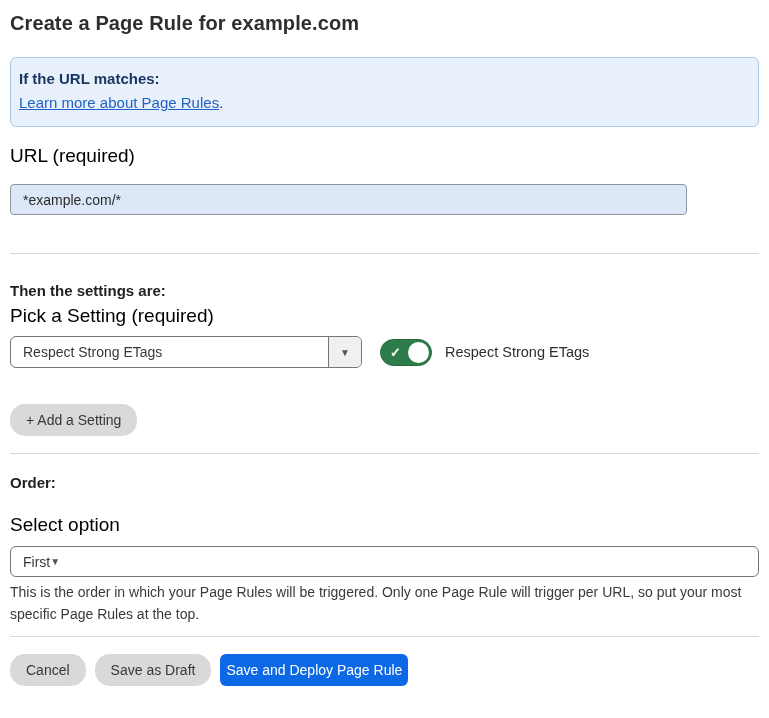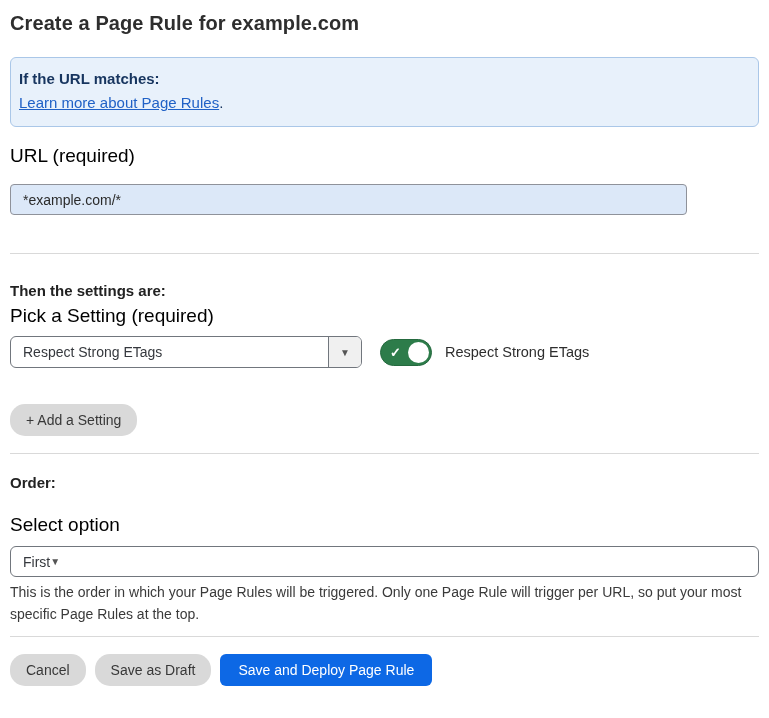--- a/index.html
+++ b/index.html
@@ -150,21 +150,21 @@
   .btn {
     display: inline-block;
     border: none;
     border-radius: 6px;
     font-family: "Liberation Sans", sans-serif;
     font-size: 14px;
     padding: 8px 16px;
     cursor: pointer;
   }
   .btn-gray { background: #d9d9d9; color: #383838; border-radius: 15px; }
-  .btn-blue { background: #0d68e5; color: #ffffff; padding: 8px 18px; }
+  .btn-blue { background: #0d68e5; color: #ffffff; padding: 8px 6px; }
 
   .add-setting-btn { margin-top: 36px; }
 
   .order-select-label { margin-top: 23px; }
   .order-select {
     margin-top: 10px;
     width: 749px;
     height: 31px;
     border: 1px solid #71767d;
     border-radius: 6px;

